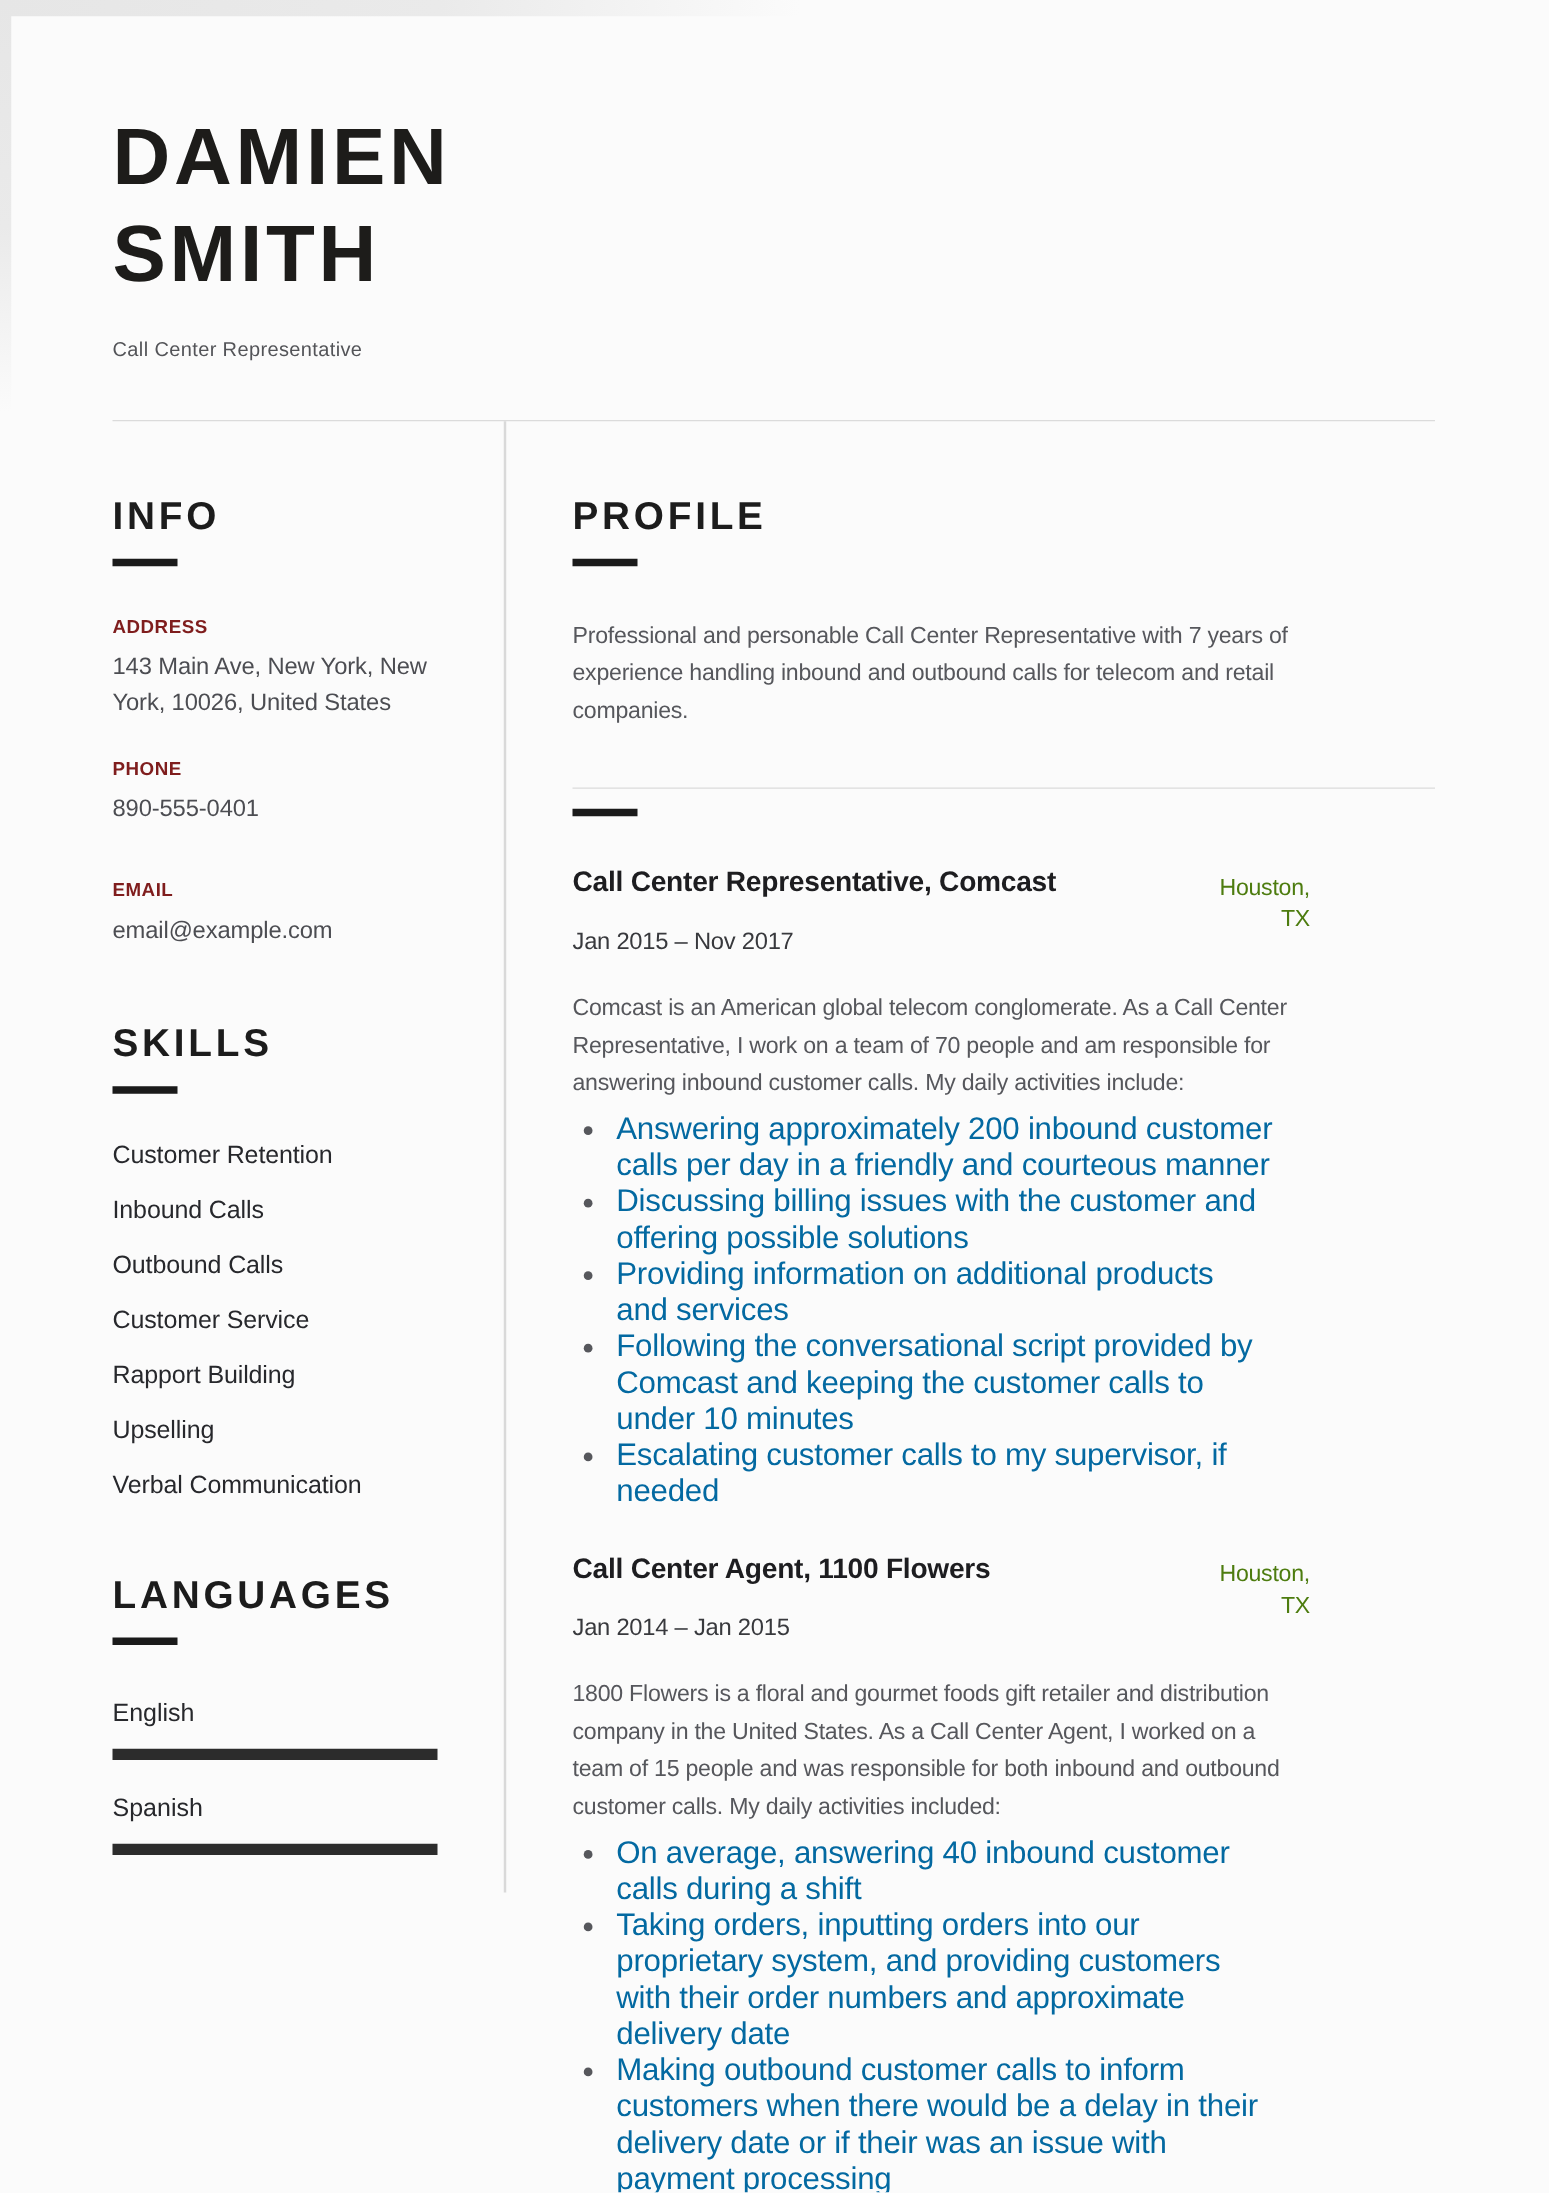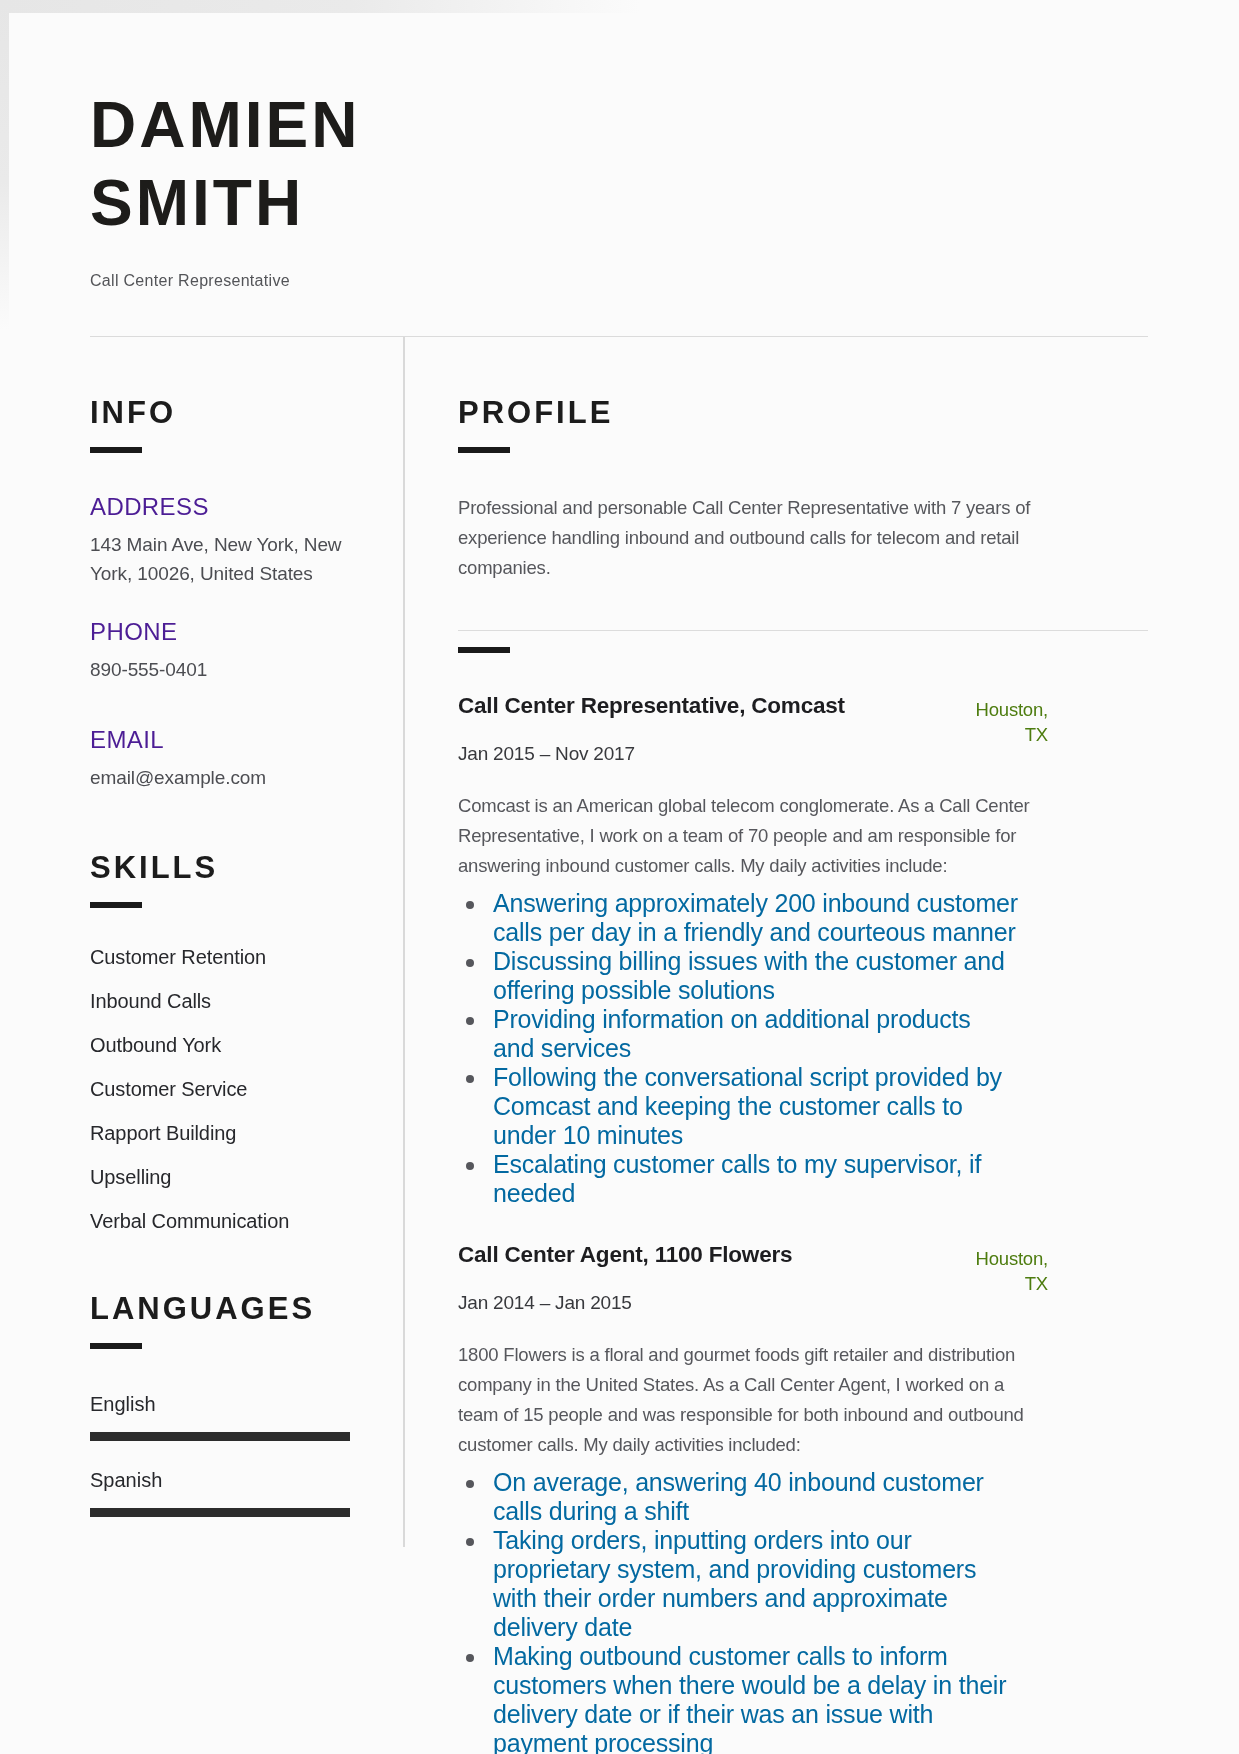--- a/index.html
+++ b/index.html
@@ -76,24 +76,24 @@
   }
   .sec-underline {
     width: 52px; height: 6px;
     background: #1a1a1a;
     margin-top: 16px;
   }
 
   
   .field-label {
     margin-top: 30px;
-    font-size: 24px;
-    font-weight: 400;
+    font-size: 15px;
+    font-weight: 700;
     letter-spacing: 0.4px;
-    color: #4c1d95;
+    color: #7f1d1d;
   }
   .field-label.first { margin-top: 40px; }
   .field-label.spaced { margin-top: 42px; }
   .field-value {
     margin-top: 9px;
     font-size: 19px;
     line-height: 29px;
     color: #4c4d52;
     letter-spacing: -0.1px;
   }
@@ -212,21 +212,21 @@
 
         <div class="field-label spaced">EMAIL</div>
         <div class="field-value">email@example.com</div>
 
         <div class="sec-heading">SKILLS</div>
         <div class="sec-underline"></div>
 
         <ul class="skills-list">
           <li>Customer Retention</li>
           <li>Inbound Calls</li>
-          <li>Outbound York</li>
+          <li>Outbound Calls</li>
           <li>Customer Service</li>
           <li>Rapport Building</li>
           <li>Upselling</li>
           <li>Verbal Communication</li>
         </ul>
 
         <div class="sec-heading">LANGUAGES</div>
         <div class="sec-underline"></div>
 
         <div class="lang-name">English</div>

